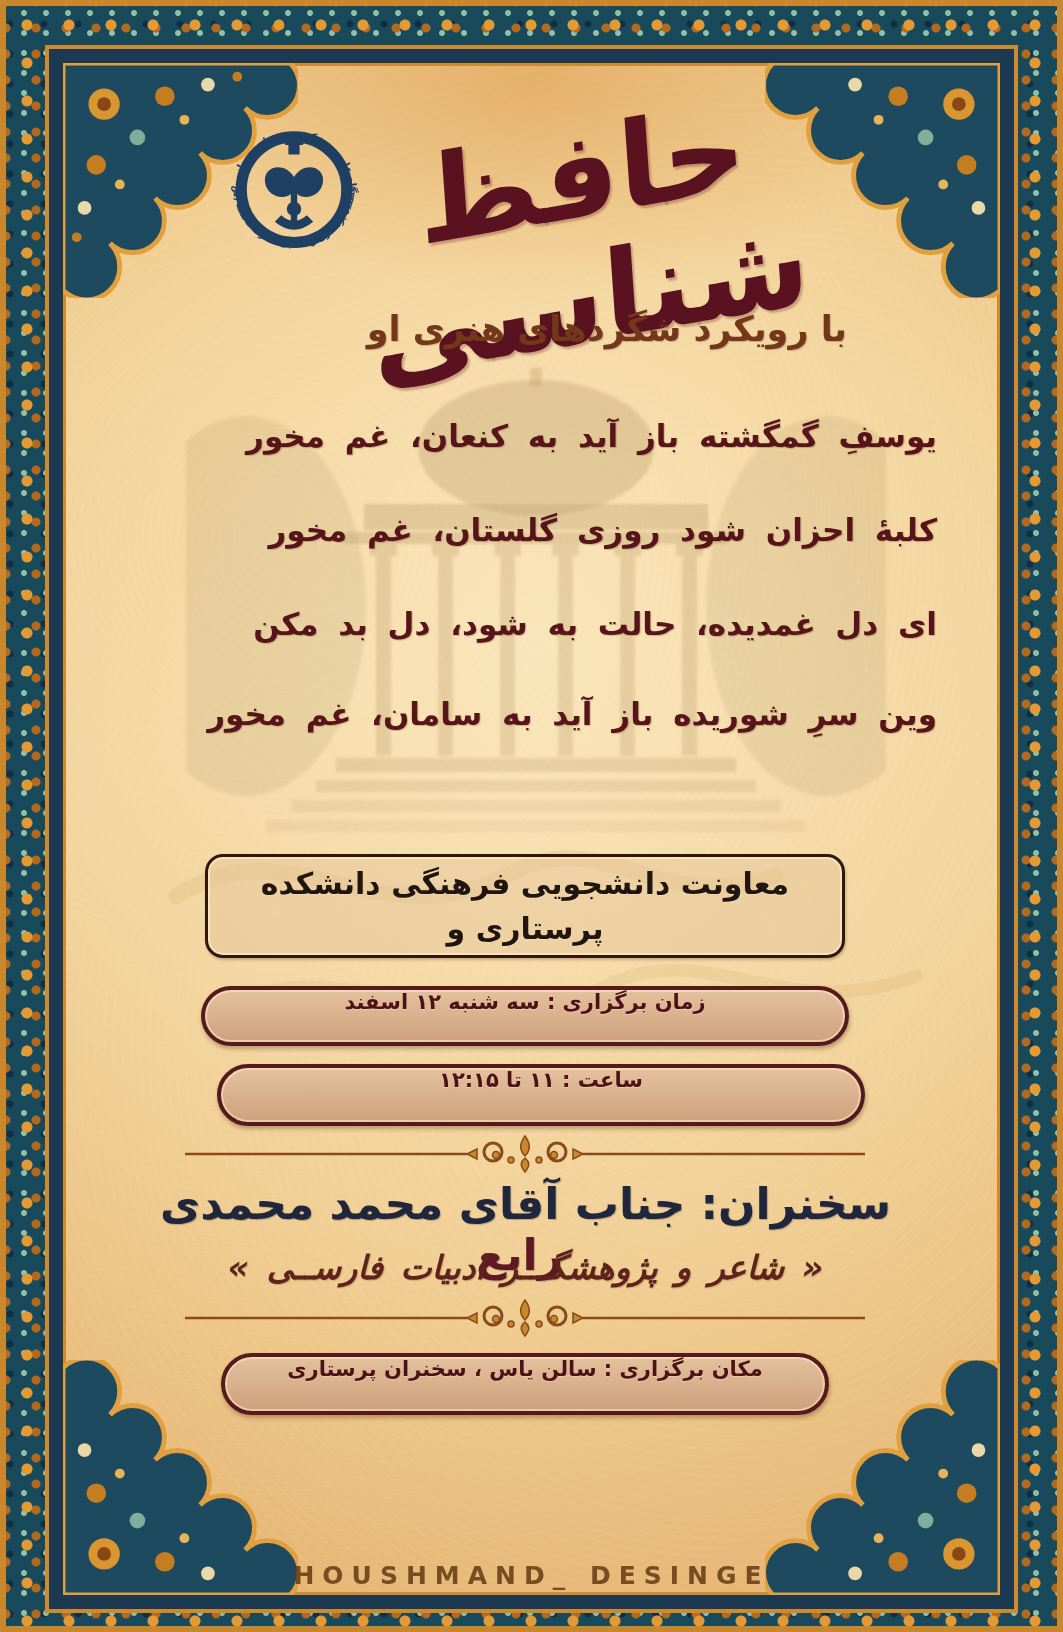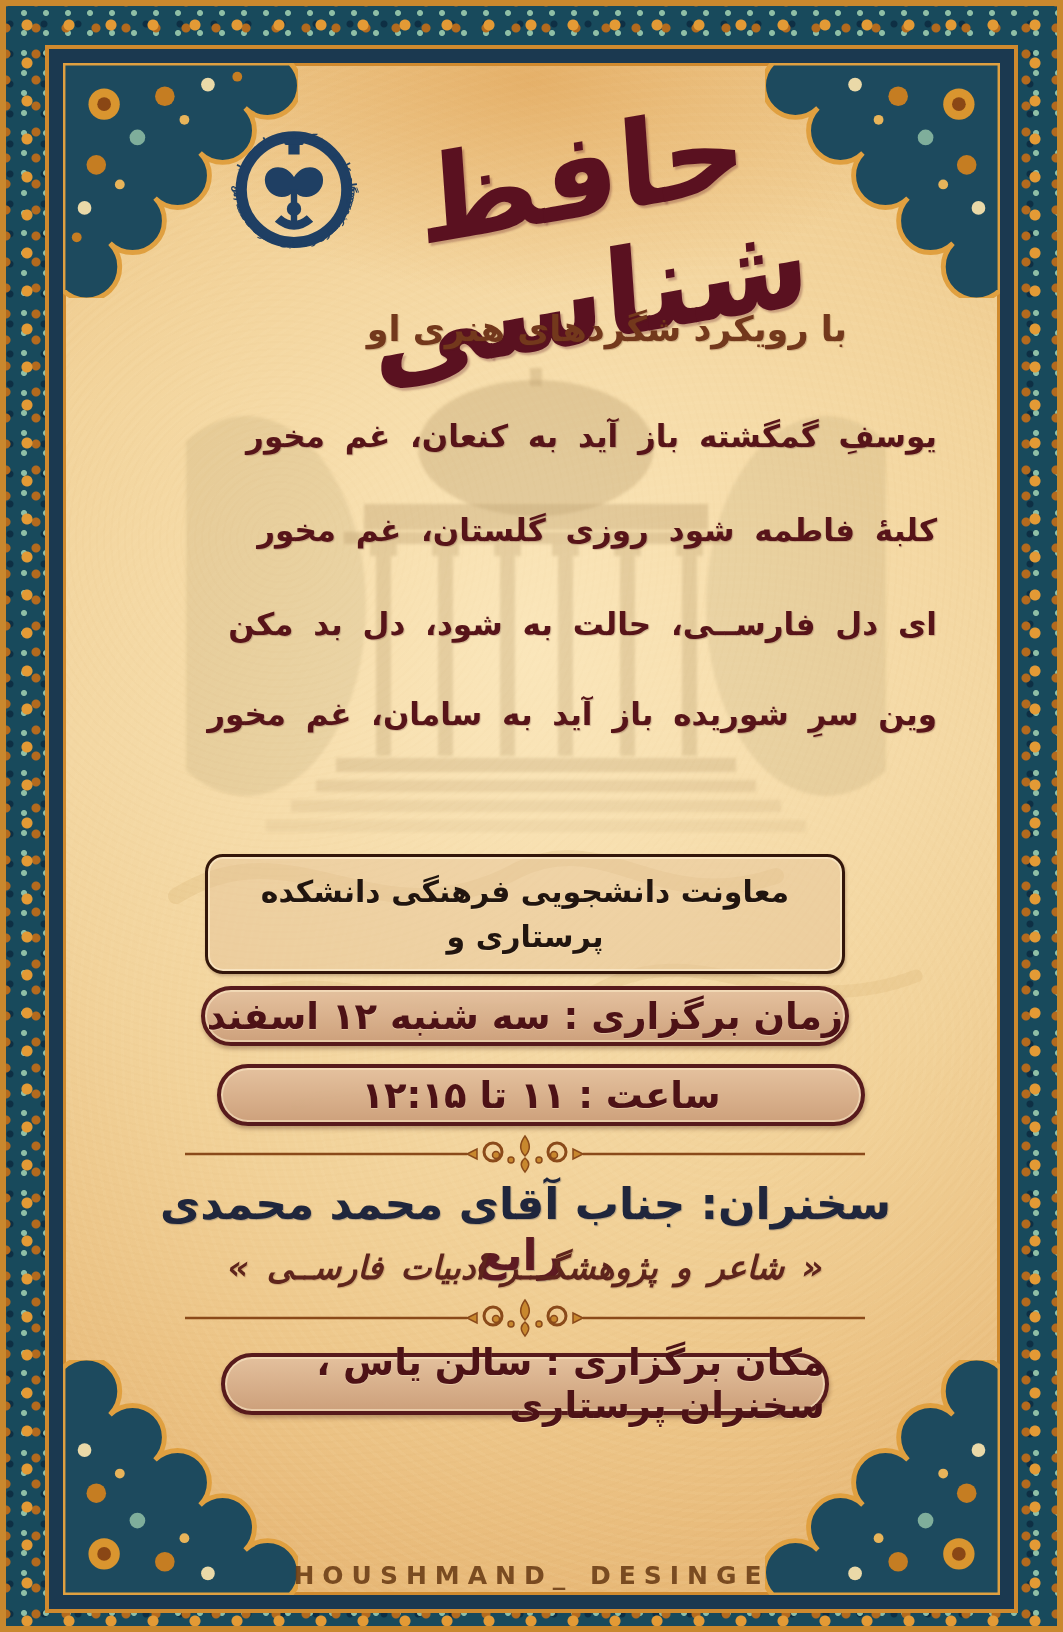--- a/index.html
+++ b/index.html
@@ -67,36 +67,36 @@
   .verse{
     position:absolute; right:60px; width:823px; z-index:2;
     font-size:31px; font-weight:bold; text-align:right;
     color:#571419; word-spacing:9px;
     text-shadow:1px 1px 1px rgba(70,15,20,.22);
   }
   #verse-1{ top:352px; } #verse-2{ top:446px; }
   #verse-3{ top:540px; } #verse-4{ top:630px; }
 
   .organizer-box{
-    position:absolute; top:788px; right:152px; width:640px; height:120px; z-index:2;
+    position:absolute; top:788px; right:152px; width:640px; height:104px; z-index:2;
     border:3px solid #33160a; border-radius:18px;
     background:rgba(229,196,152,.45);
     box-shadow:inset 0 0 0 2px rgba(252,238,208,.65), 1px 2px 3px rgba(60,20,10,.25);
     display:flex; flex-direction:column; justify-content:center;
     text-align:center; font-size:30px; font-weight:bold; color:#21150f;
     line-height:1.5; text-shadow:0 1px 0 rgba(255,240,210,.3);
   }
 
   .pill{
     position:absolute; z-index:2;
     border:4px solid #571a1c; border-radius:42px;
     background:linear-gradient(180deg, rgba(227,192,158,.95), rgba(203,158,122,.95));
     box-shadow:inset 0 0 0 2px rgba(250,232,198,.6), 1px 3px 4px rgba(60,20,10,.3);
-    display:flex; align-items:center; justify-content:center;
-    font-size:37px; font-weight:bold; color:#4d1216;
+    display:flex; align-items:flex-start; justify-content:center;
+    font-size:21px; font-weight:bold; color:#4d1216;
     text-shadow:0 1px 0 rgba(255,240,215,.35);
   }
   #date-pill{ top:920px; right:148px; width:648px; height:60px; }
   #time-pill{ top:998px; right:132px; width:648px; height:62px; }
   #venue-pill{ top:1287px; right:168px; width:608px; height:62px; }
 
   .divider{ position:absolute; right:122px; width:700px; height:44px; z-index:2; }
   #divider-1{ top:1066px; } #divider-2{ top:1230px; }
 
   .speaker-name{
@@ -240,22 +240,22 @@
       </text>
       <text font-size="5.4" fill="#1f3f63" font-weight="bold">
         <textPath href="#arc-bot" startOffset="50%" text-anchor="middle">دانشکده پرستاری و مامایی حضرت فاطمه (س)</textPath>
       </text>
     </svg>
 
     <div class="title">حافظ شناسی</div>
     <div class="subtitle">با رویکرد شگردهای هنری او</div>
 
     <div id="verse-1" class="verse">یوسفِ گمگشته باز آید به کنعان، غم مخور</div>
-    <div id="verse-2" class="verse">کلبهٔ فاطمه شود روزی گلستان، غم مخور</div>
-    <div id="verse-3" class="verse">ای دل فارســی، حالت به شود، دل بد مکن</div>
+    <div id="verse-2" class="verse">کلبهٔ احزان شود روزی گلستان، غم مخور</div>
+    <div id="verse-3" class="verse">ای دل غمدیده، حالت به شود، دل بد مکن</div>
     <div id="verse-4" class="verse">وین سرِ شوریده باز آید به سامان، غم مخور</div>
 
     <div class="organizer-box">
       <span>معاونت دانشجویی فرهنگی دانشکده پرستاری و</span>
     </div>
 
     <div id="date-pill" class="pill">
       <span>زمان برگزاری : سه شنبه ۱۲ اسفند</span>
     </div>
     <div id="time-pill" class="pill">

